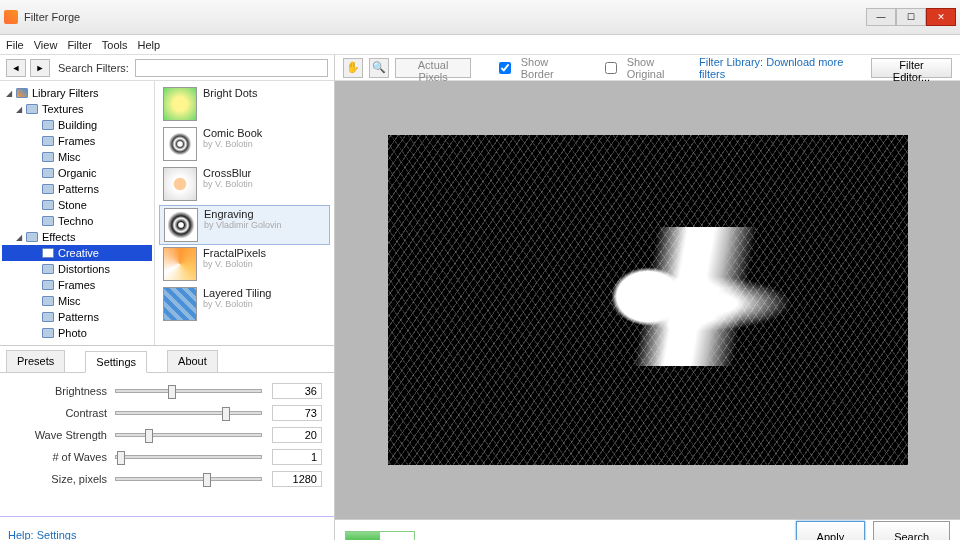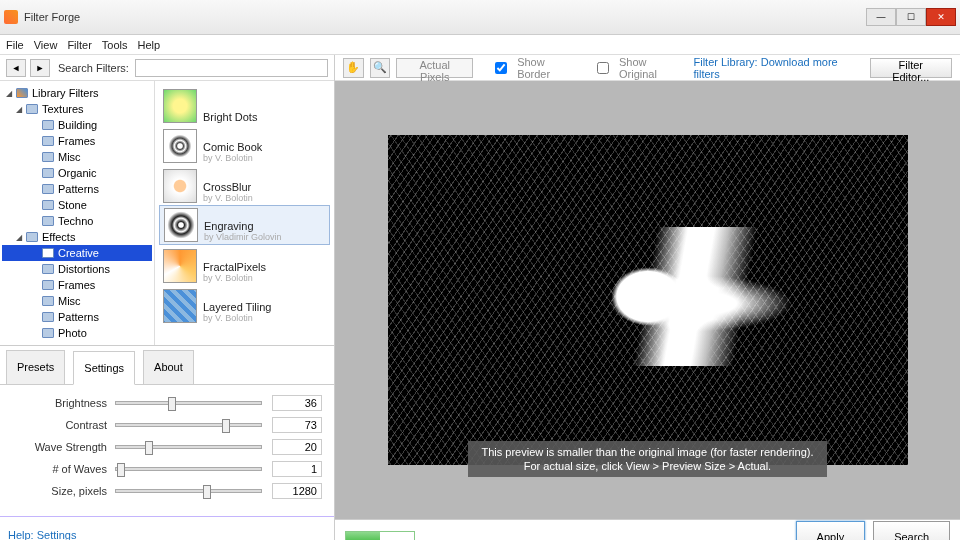--- a/index.html
+++ b/index.html
@@ -23,47 +23,47 @@
 .tree { width: 155px; border-right: 1px solid #ddd; overflow-y: auto; padding: 4px 2px; }
 .tree-item { display: flex; align-items: center; height: 16px; padding-left: 4px; cursor: pointer; white-space: nowrap; }
 .tree-item .arr { width: 10px; font-size: 8px; color: #555; }
 .tree-item .fld { width: 12px; height: 10px; background: #b8cce4; border: 1px solid #6a8cbf; border-radius: 1px; margin-right: 4px; }
 .tree-item.root .fld { background: linear-gradient(45deg,#ff9933,#4a90d9); }
 .tree-item.lvl1 { padding-left: 14px; }
 .tree-item.lvl2 { padding-left: 30px; }
 .tree-item.sel { background: #1d4ed8; color: #fff; }
 .tree-item.sel .fld { background: #fff; }
 .thumbs { flex: 1; overflow-y: auto; padding: 4px; }
-.thumb-row { display: flex; align-items: flex-end; height: 40px; padding: 2px 4px; cursor: pointer; }
+.thumb-row { display: flex; align-items: flex-start; height: 40px; padding: 2px 4px; cursor: pointer; }
 .thumb-row.sel { background: #e8f0fa; border: 1px solid #9cb8dd; }
 .thumb { width: 34px; height: 34px; border: 1px solid #999; margin-right: 6px; background: #ddd; flex-shrink: 0; }
 .thumb.t0 { background: radial-gradient(circle,#fff68f 30%,#6fd86f); }
 .thumb.t1 { background: radial-gradient(circle,#fff 10%,#444 15%,#fff 25%,#444 35%,#fff 50%); }
 .thumb.t2 { background: radial-gradient(circle,#ffcc99 25%,#fff 30%,#ddd); }
 .thumb.t3 { background: radial-gradient(circle,#fff 10%,#222 15%,#fff 30%,#222 40%,#fff 60%); }
 .thumb.t4 { background: conic-gradient(#ff9933,#ffcc66,#fff,#ff9933); }
 .thumb.t5 { background: linear-gradient(45deg,#4a90d9 25%,#8cb8e0 25% 50%,#4a90d9 50% 75%,#8cb8e0 75%); background-size: 12px 12px; }
 .thumb-txt .name { color: #222; font-size: 11px; }
 .thumb-txt .auth { color: #aaa; font-size: 9px; }
 .tabs-panel { height: 170px; display: flex; flex-direction: column; }
 .tabs { display: flex; border-bottom: 1px solid #ccc; padding: 4px 6px 0; }
-.tab { padding: 10px 10px; border: 1px solid #ccc; border-bottom: none; background: #f0f0f0; margin-right: 8px; cursor: pointer; }
+.tab { padding: 4px 10px; border: 1px solid #ccc; border-bottom: none; background: #f0f0f0; margin-right: 20px; cursor: pointer; }
 .tab.active { background: #fff; border-bottom: 1px solid #fff; position: relative; top: 1px; }
 .settings { flex: 1; overflow-y: auto; padding: 8px 12px; }
 .srow { display: flex; align-items: center; height: 20px; margin-bottom: 2px; }
 .srow label { width: 95px; text-align: right; margin-right: 8px; color: #333; }
 .slider { flex: 1; height: 4px; background: #ddd; border: 1px solid #aaa; position: relative; margin-right: 10px; }
 .slider .handle { position: absolute; top: -5px; width: 8px; height: 14px; background: #f0f0f0; border: 1px solid #888; }
 .sval { width: 50px; text-align: right; border: 1px solid #ccc; padding: 1px 4px; background: #fff; }
 .help { border-top: 1px solid #c4b5fd; padding: 12px 8px; color: #1a6ebd; }
 .rightcol { flex: 1; display: flex; flex-direction: column; background: #fff; }
 .toolbar { height: 26px; display: flex; align-items: center; padding: 0 8px; gap: 6px; border-bottom: 1px solid #ddd; }
 .tbtn { width: 22px; height: 20px; border: 1px solid #bbb; background: #f0f0f0; display: flex; align-items: center; justify-content: center; font-size: 10px; cursor: pointer; }
 .pxbtn { height: 20px; padding: 0 8px; border: 1px solid #bbb; background: #f6f6f6; color: #888; }
-.chk { display: flex; align-items: center; gap: 10px; color: #888; margin-left: 16px; }
+.chk { display: flex; align-items: center; gap: 10px; color: #888; margin-left: 22px; }
 .chk input { width: 12px; height: 12px; }
 .spacer { flex: 1; }
 .liblink { color: #1a6ebd; cursor: pointer; }
 .editbtn { height: 20px; padding: 0 10px; border: 1px solid #bbb; background: linear-gradient(#fff,#e8e8e8); margin-left: 8px; cursor: pointer; }
 .preview { flex: 1; background: #b8b8b8; display: flex; align-items: center; justify-content: center; position: relative; }
 .pimg { width: 520px; height: 330px; background: #000; position: relative; overflow: hidden; }
 .pimg::before { content: ""; position: absolute; inset: 0; background:
   repeating-linear-gradient(125deg,#000 0 2px,#444 2px 3px,#000 3px 6px),
   repeating-linear-gradient(55deg,transparent 0 2px,rgba(200,200,200,0.25) 2px 3px,transparent 3px 7px);
   background-blend-mode: screen; opacity: 0.9; }
@@ -307,24 +307,20 @@
           <input type="checkbox" style="">
           <span>Show Original</span>
         </label>
       <div class="spacer"></div>
       <span class="liblink">Filter Library: Download more filters</span>
       <button class="editbtn">Filter Editor...</button>
     </div>
 
     <div class="preview">
       <div class="pimg"></div>
-      <div class="pnote">
-        <div>This preview is smaller than the original image (for faster rendering).</div>
-        <div>For actual size, click View &gt; Preview Size &gt; Actual.</div>
-      </div>
     </div>
 
     <div class="bottombar">
       <div class="prog">
           <div class="fill"></div>
         </div>
       <div class="spacer"></div>
       <button class="actbtn apply">Apply</button>
       <button class="actbtn">Search</button>
     </div>

